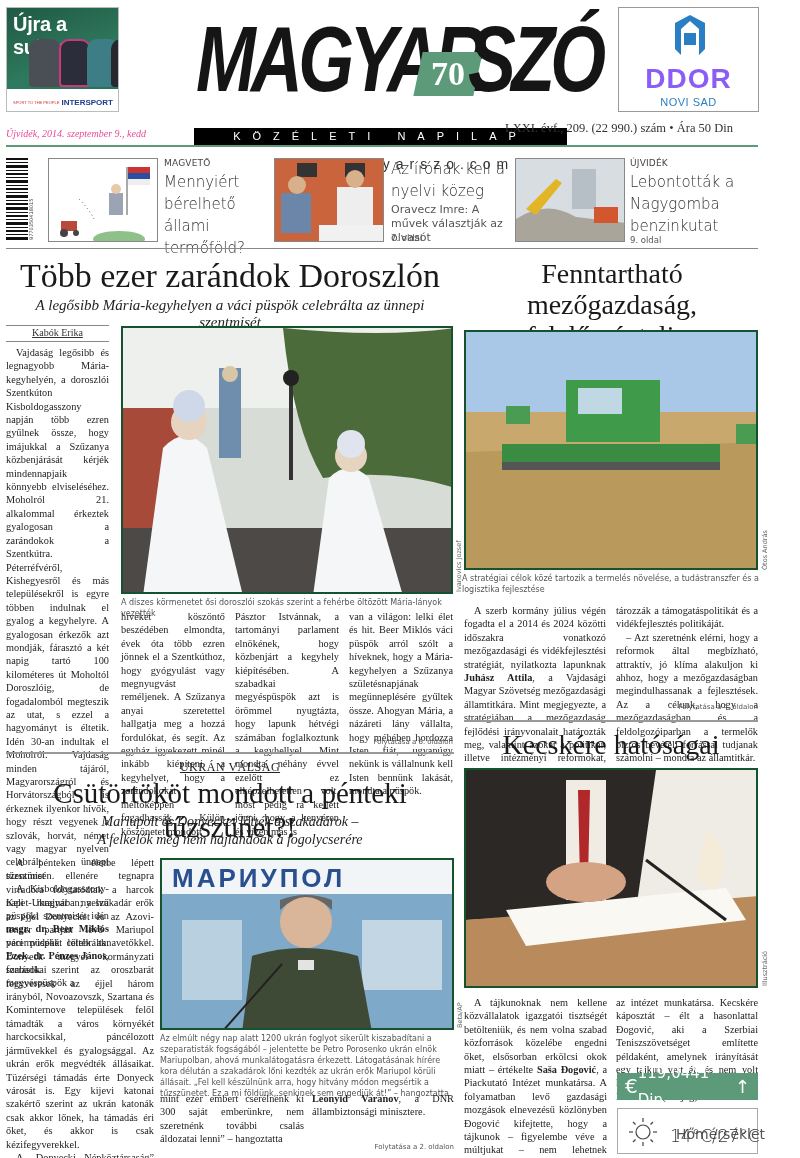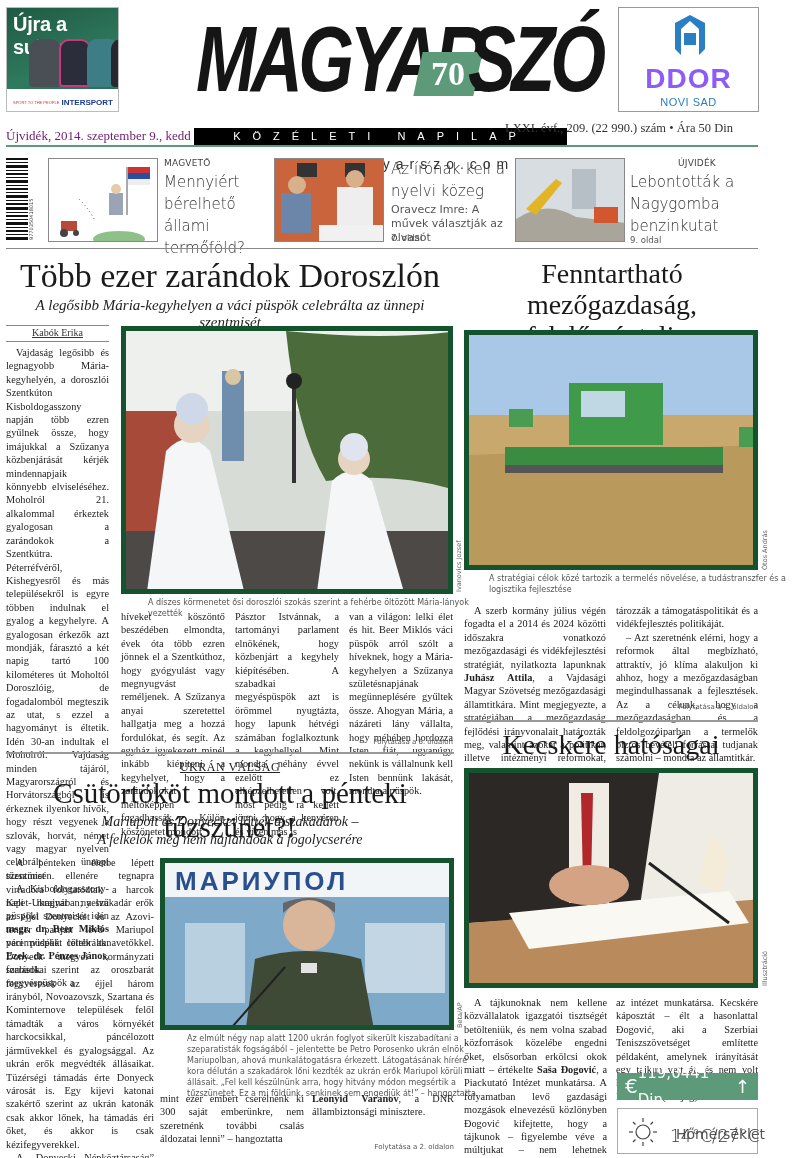--- a/index.html
+++ b/index.html
@@ -15,21 +15,21 @@
   .ad-left .strip { position: absolute; left: 0; right: 0; bottom: 0; height: 22px; background: #fff; }
   .ad-left .tag { position: absolute; left: 6px; bottom: 6px; font-size: 4px; color: #c33; font-family: "Liberation Sans", sans-serif; }
   .ad-left .brand { position: absolute; right: 5px; bottom: 4px; font-size: 8px; font-weight: bold; color: #1b3a8a; font-family: "Liberation Sans", sans-serif; }
 
   .logo { left: 196px; top: 4px; width: 380px; height: 110px; }
   .logo .word { position: absolute; top: 0; font-family: "Liberation Sans", sans-serif; font-weight: bold; font-style: italic; color: #151515; font-size: 92px; letter-spacing: -6px; transform: scaleX(0.78); transform-origin: left top; line-height: 110px; }
   .logo .badge { position: absolute; left: 222px; top: 48px; width: 60px; height: 44px; background: #5c9a7a; transform: skewX(-12deg); }
   .logo .badge span { display: block; transform: skewX(12deg); color: #fff; font-family: "Liberation Serif", serif; font-weight: bold; font-size: 34px; text-align: center; line-height: 44px; }
   .url { left: 280px; top: 128px; font-family: "Liberation Sans", sans-serif; font-size: 14px; letter-spacing: 6px; color: #333; margin-top: 28px; }
   .greenbar { left: 194px; top: 128px; width: 373px; height: 17px; background: #000000; color: #fff; font-family: Liberation Sans, sans-serif; font-size: 11px; letter-spacing: 12px; text-align: center; line-height: 17px; }
-  .dateline { left: 6px; top: 128px; font-size: 13px; color: #701a75; }
+  .dateline { left: 6px; top: 128px; font-size: 10px; color: #ec4899; font-style: italic; }
   .issue { left: 505px; top: 121px; font-size: 12.5px; color: #333; }
   .rule-top { left: 6px; top: 145px; width: 752px; height: 2px; background: #5c9a7a; }
 
   .ad-right { left: 618px; top: 7px; width: 141px; height: 105px; border: 1px solid #999; background: #fff; }
   .ad-right .mark { position: absolute; left: 52px; top: 7px; width: 38px; height: 40px; }
   .ad-right .ddor { position: absolute; left: 0; right: 0; top: 55px; text-align: center; font-family: "Liberation Sans", sans-serif; font-weight: bold; font-size: 28px; color: #8b5cf6; letter-spacing: 1px; }
   .ad-right .city { position: absolute; left: 0; right: 0; top: 88px; text-align: center; font-family: "Liberation Sans", sans-serif; font-size: 11px; color: #2a7fc4; letter-spacing: 0.5px; }
 
   
   .barcode { left: 6px; top: 158px; width: 28px; height: 85px; }
@@ -39,27 +39,27 @@
   .teaser-sub { font-family: "DejaVu Sans", sans-serif; font-size: 11px; line-height: 14px; color: #555; }
   .page-ref { font-family: "DejaVu Sans", sans-serif; font-size: 8.5px; color: #555; }
   .rule-strip { left: 6px; top: 248px; width: 752px; height: 1px; background: #888; }
 
   
   .h1 { font-family: "Liberation Serif", serif; color: #1a1a1a; text-align: center; }
   .deck { font-family: "Liberation Serif", serif; font-style: italic; color: #222; text-align: center; }
   .body { font-family: "Liberation Serif", serif; font-size: 10.3px; line-height: 13.4px; color: #222; text-align: justify; hyphens: auto; }
   .body p { text-indent: 10px; }
   .body b { font-weight: bold; }
-  .caption { font-family: "DejaVu Sans", sans-serif; font-size: 8px; line-height: 11px; color: #555; margin-left: 27px; }
+  .caption { font-family: "DejaVu Sans", sans-serif; font-size: 8px; line-height: 11px; color: #555; }
   .folyt { font-family: "DejaVu Sans", sans-serif; font-size: 7px; color: #555; text-align: right; }
   .credit { font-family: "DejaVu Sans", sans-serif; font-size: 6.5px; color: #666; writing-mode: vertical-rl; transform: rotate(180deg); }
   .hrule { height: 1px; background: #888; }
   .hrule2 { height: 2px; background: #999; }
 
-  .photo { border: 5px solid #14532d; overflow: hidden; }
+  .photo { border: 2px solid #14532d; overflow: hidden; }
 
   
   .fx { left: 617px; top: 1073px; width: 141px; height: 27px; background: #5c9a7a; color: #fff; font-family: "DejaVu Sans", sans-serif; font-size: 15px; line-height: 27px; display: flex; align-items: center; padding: 0 8px; justify-content: space-between; }
   .weather { left: 617px; top: 1108px; width: 141px; height: 46px; border: 1px solid #aaa; background: #fff; }
   .weather .lbl { position: absolute; left: 58px; top: 17px; font-family: "DejaVu Sans", sans-serif; font-size: 14px; color: #555; }
   .weather .temp { position: absolute; left: 52px; top: 17px; font-family: "DejaVu Sans", sans-serif; font-size: 17px; color: #333; font-weight: 300; }
 </style>
 </head>
 <body>
 
@@ -160,21 +160,21 @@
 
 <div class="abs teaser-img" style="left:515px;top:158px;width:110px;height:84px;background:#cfd6dc;">
   <svg width="110" height="84" viewBox="0 0 110 84">
     <rect x="0" y="0" width="110" height="84" fill="#d8dde2"></rect>
     <rect x="56" y="10" width="24" height="40" fill="#b7bfc6"></rect>
     <path d="M0 84 L0 60 Q30 40 60 58 L110 64 L110 84 Z" fill="#a9a59b"></path>
     <path d="M10 50 L40 20 L46 24 L20 56 Z" fill="#e2b526"></path>
     <rect x="78" y="48" width="24" height="16" fill="#d2562e"></rect>
   </svg>
 </div>
-<div class="abs kicker" style="left:630px;top:158px;margin-left:48px;">ÚJVIDÉK</div>
+<div class="abs kicker" style="left:630px;top:158px;">ÚJVIDÉK</div>
 <div class="abs teaser-title" style="left:630px;top:171px;width:125px;">Lebontották a Nagygomba benzinkutat</div>
 <div class="abs page-ref" style="left:630px;top:235px;">9. oldal</div>
 
 <div class="abs rule-strip"></div>
 
 <div class="abs h1" style="left:6px;top:256px;width:448px;font-size:34px;line-height:40px;">Több ezer zarándok Doroszlón</div>
 <div class="abs deck" style="left:6px;top:297px;width:448px;font-size:15px;">A legősibb Mária-kegyhelyen a váci püspök celebrálta az ünnepi szentmisét</div>
 
 <div class="abs hrule" style="left:6px;top:325px;width:103px;"></div>
 <div class="abs serif" style="left:6px;top:327px;width:103px;text-align:center;font-size:10px;color:#333;">Kabók Erika</div>

